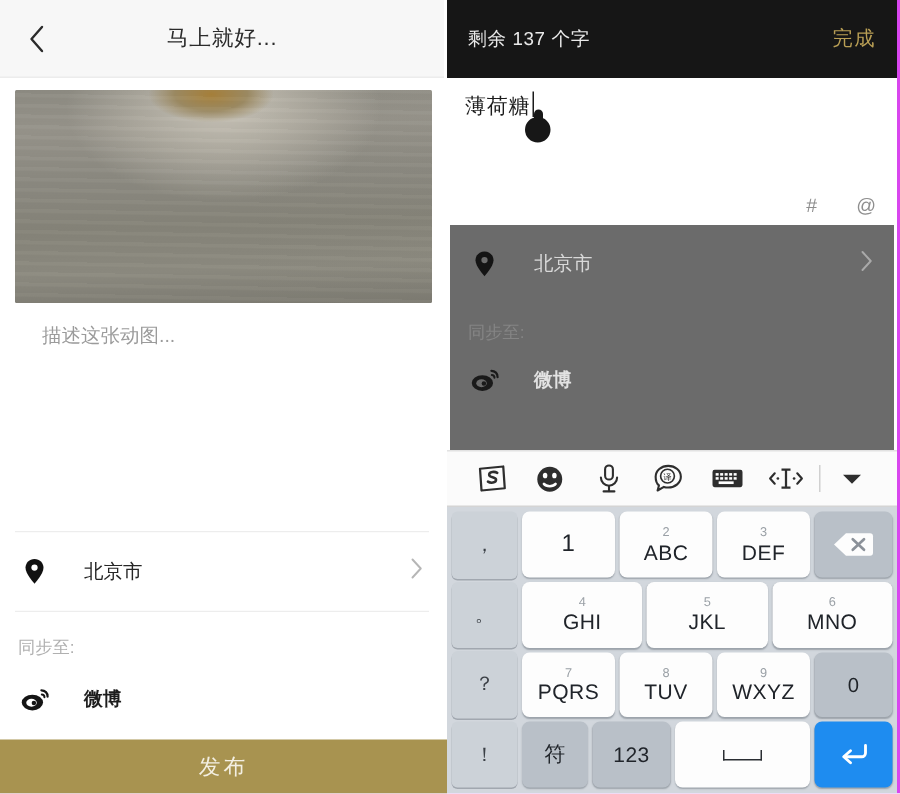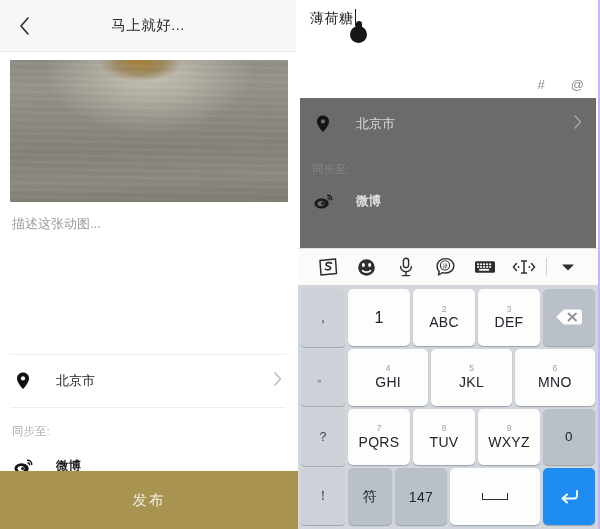--- a/index.html
+++ b/index.html
@@ -2,21 +2,21 @@
 <html><head>
 <meta charset="utf-8">
 <style>
   * { box-sizing: border-box; margin: 0; padding: 0; }
   html, body {
     width: 600px; height: 529px;
     background: #ffffff;
     font-family: "Liberation Sans", "DejaVu Sans", sans-serif;
     overflow: hidden;
   }
-  #root { position: relative; width: 600px; height: 529px; display: flex; background:#c4b5fd; }
+  #root { position: relative; width: 600px; height: 529px; display: flex; background:#d946ef; }
 
   
   .left-panel {
     position: relative;
     width: 298px; height: 529px;
     background: #ffffff;
     display: flex; flex-direction: column;
     border-right: 2px solid #ffffff;
   }
   .lp-header {
@@ -49,21 +49,21 @@
     position: relative;
     overflow: hidden;
   }
   .photo:after{
     content:""; position:absolute; inset:0;
     background:
       repeating-linear-gradient(181deg, rgba(255,255,255,.045) 0px, rgba(255,255,255,.045) 2px, rgba(0,0,0,.035) 3px, rgba(0,0,0,.035) 7px);
     opacity:.55;
   }
 
-  .desc-area { padding: 13px 12px 0 12px; background:#fff; flex: 1 1 auto; }
+  .desc-area { padding: 13px 12px 0 28px; background:#fff; flex: 1 1 auto; }
   .desc-placeholder { font-size: 13px; color: #9b9b9b; }
 
   .divider { height: 1px; background: #ededed; margin: 0 10px; }
 
   .loc-row {
     height: 52px; display: flex; align-items: center;
     padding: 0 14px 0 12px; background:#fff; position: relative;
   }
   .pin-icon { width: 22px; display:flex; justify-content:center; }
   .loc-text { margin-left: 22px; font-size: 13px; color: #262626; flex:1; }
@@ -72,21 +72,21 @@
   .sync-block { background:#fff; padding-top: 12px; }
   .sync-label { font-size: 11.5px; color:#b0b0b0; padding: 4px 0 6px 12px; }
   .sync-row { height: 42px; display:flex; align-items:center; padding-left: 12px; }
   .sync-ico { width:22px; display:flex; justify-content:center; align-items:center;}
   .sync-name { margin-left: 22px; font-size: 12.5px; }
   .sync-name.active { color:#1d1d1d; font-weight:bold; }
   .sync-name.inactive { color:#b3b3b3; }
 
   .publish-btn {
     position:absolute; left:0; bottom:0;
-    width: 298px; height: 58px;
+    width: 298px; height: 36px;
     background: #a89350;
     color: #f3efe2; font-size: 14.5px;
     display:flex; align-items:center; justify-content:center;
     border: none; cursor: pointer;
     letter-spacing: 2px;
   }
 
   
   .right-panel {
     position:relative; width: 300px; height: 529px;
@@ -267,20 +267,24 @@
         </div>
         <div class="sync-name inactive">Twitter</div>
       </div>
     </div>
 
     <button class="publish-btn">发布</button>
   </div>
 
   <div class="right-panel">
 
+    <div class="rp-header">
+      <div class="rp-count">剩余 137 个字</div>
+      <div class="rp-done">完成</div>
+    </div>
 
     <div class="rp-editor">
       <span class="rp-text">薄荷糖</span><span class="caret"></span>
       <div class="drop-handle"></div>
       <div class="tag-row">
         <span>#</span>
         <span>@</span>
       </div>
     </div>
 
@@ -445,21 +449,21 @@
           <div class="key fn">
             <span class="letters">0</span>
           </div>
         </div>
 
         <div class="bottom-row">
           <div class="key sym">
             <span class="letters">符</span>
           </div>
           <div class="key num123">
-            <span class="letters">147</span>
+            <span class="letters">123</span>
           </div>
           <div class="key space">
             <span class="space-bar-glyph"></span>
           </div>
           <div class="key enter">
             <svg width="26" height="18" viewBox="0 0 26 18">
               <path d="M21 3 v5 a2.5 2.5 0 0 1 -2.5 2.5 H7" fill="none" stroke="#fff" stroke-width="1.9" stroke-linecap="round" stroke-linejoin="round"></path>
               <polyline points="11,6.5 6.5,10.5 11,14.5" fill="none" stroke="#fff" stroke-width="1.9" stroke-linecap="round" stroke-linejoin="round"></polyline>
             </svg>
           </div>

